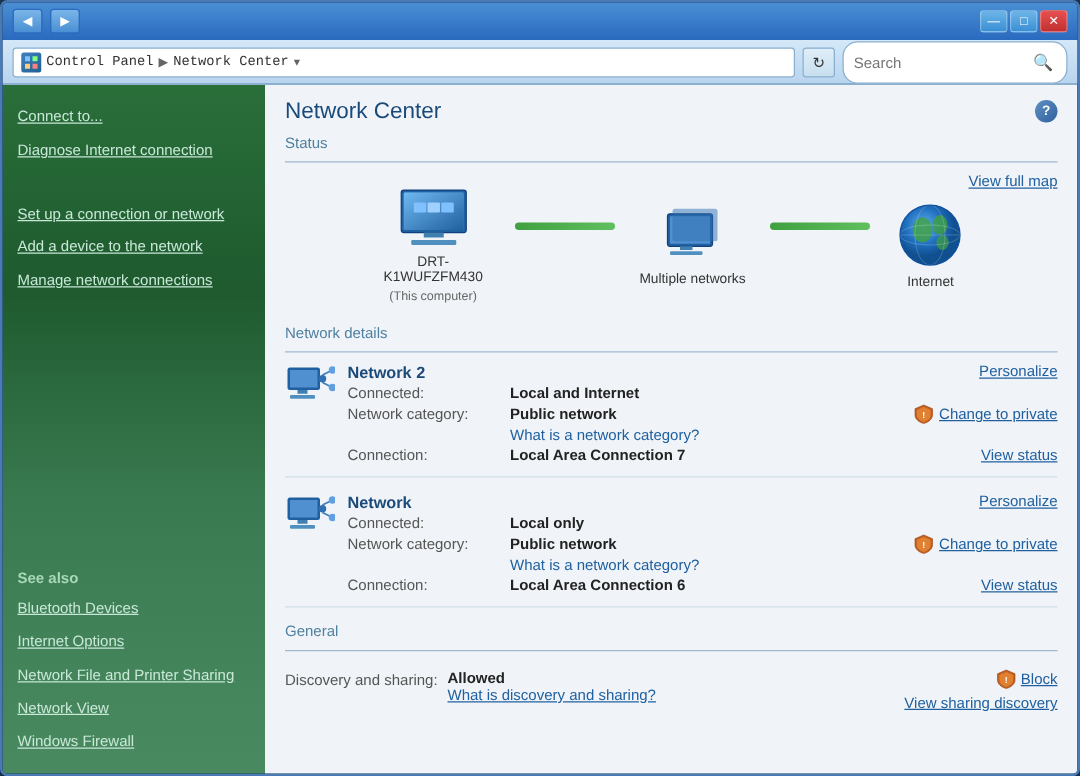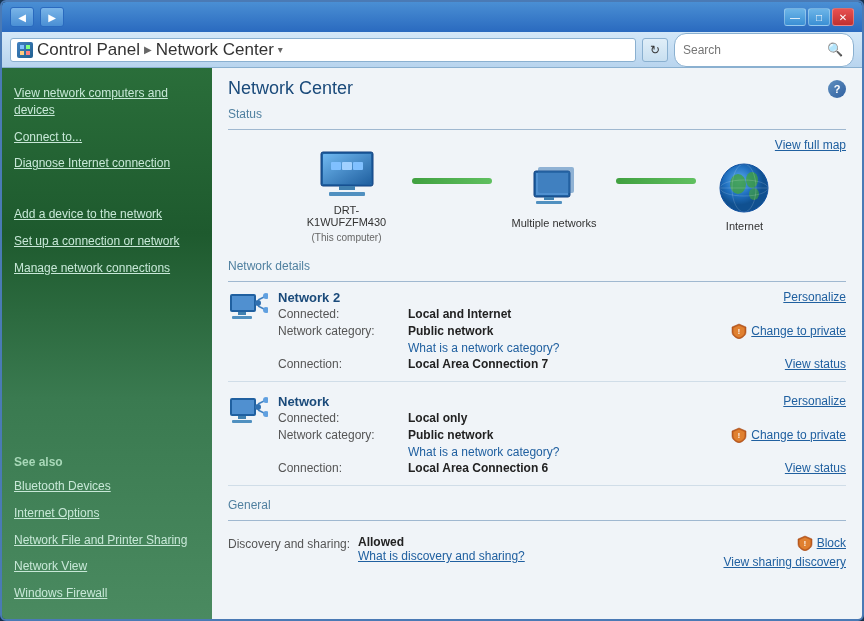--- a/index.html
+++ b/index.html
@@ -96,22 +96,23 @@
       background: linear-gradient(135deg, #4080c0, #206090);
       border-radius: 2px;
       display: flex;
       align-items: center;
       justify-content: center;
       color: white;
       font-size: 9px;
     }
 
     .breadcrumb-text {
-      font-size: 17px;
+      font-size: 11px;
       color: #333;
+      font-family: Liberation Mono, monospace;
     }
 
     .breadcrumb-arrow {
       color: #666;
       font-size: 10px;
     }
 
     .address-dropdown {
       color: #666;
       cursor: pointer;
@@ -465,27 +466,26 @@
     <div class="refresh-btn">↻</div>
     <div class="search-box">
       <input class="search-input" type="text" placeholder="Search" style="">
       <span class="search-icon-btn">🔍</span>
     </div>
   </div>
 
   <div class="main-area">
 
     <div class="sidebar">
-      <div class="sidebar-link">View network computers and devices</div>
       <div class="sidebar-link">Connect to...</div>
       <div class="sidebar-link">Diagnose Internet connection</div>
 
       <div class="sidebar-section">
+        <div class="sidebar-link">Set up a connection or network</div>
         <div class="sidebar-link">Add a device to the network</div>
-        <div class="sidebar-link">Set up a connection or network</div>
         <div class="sidebar-link">Manage network connections</div>
       </div>
 
       <div class="sidebar-section" style="margin-top:auto; padding-top:20px;">
         <div class="sidebar-section-title">See also</div>
         <div class="sidebar-link">Bluetooth Devices</div>
         <div class="sidebar-link">Internet Options</div>
         <div class="sidebar-link">Network File and Printer Sharing</div>
         <div class="sidebar-link">Network View</div>
         <div class="sidebar-link">Windows Firewall</div>

